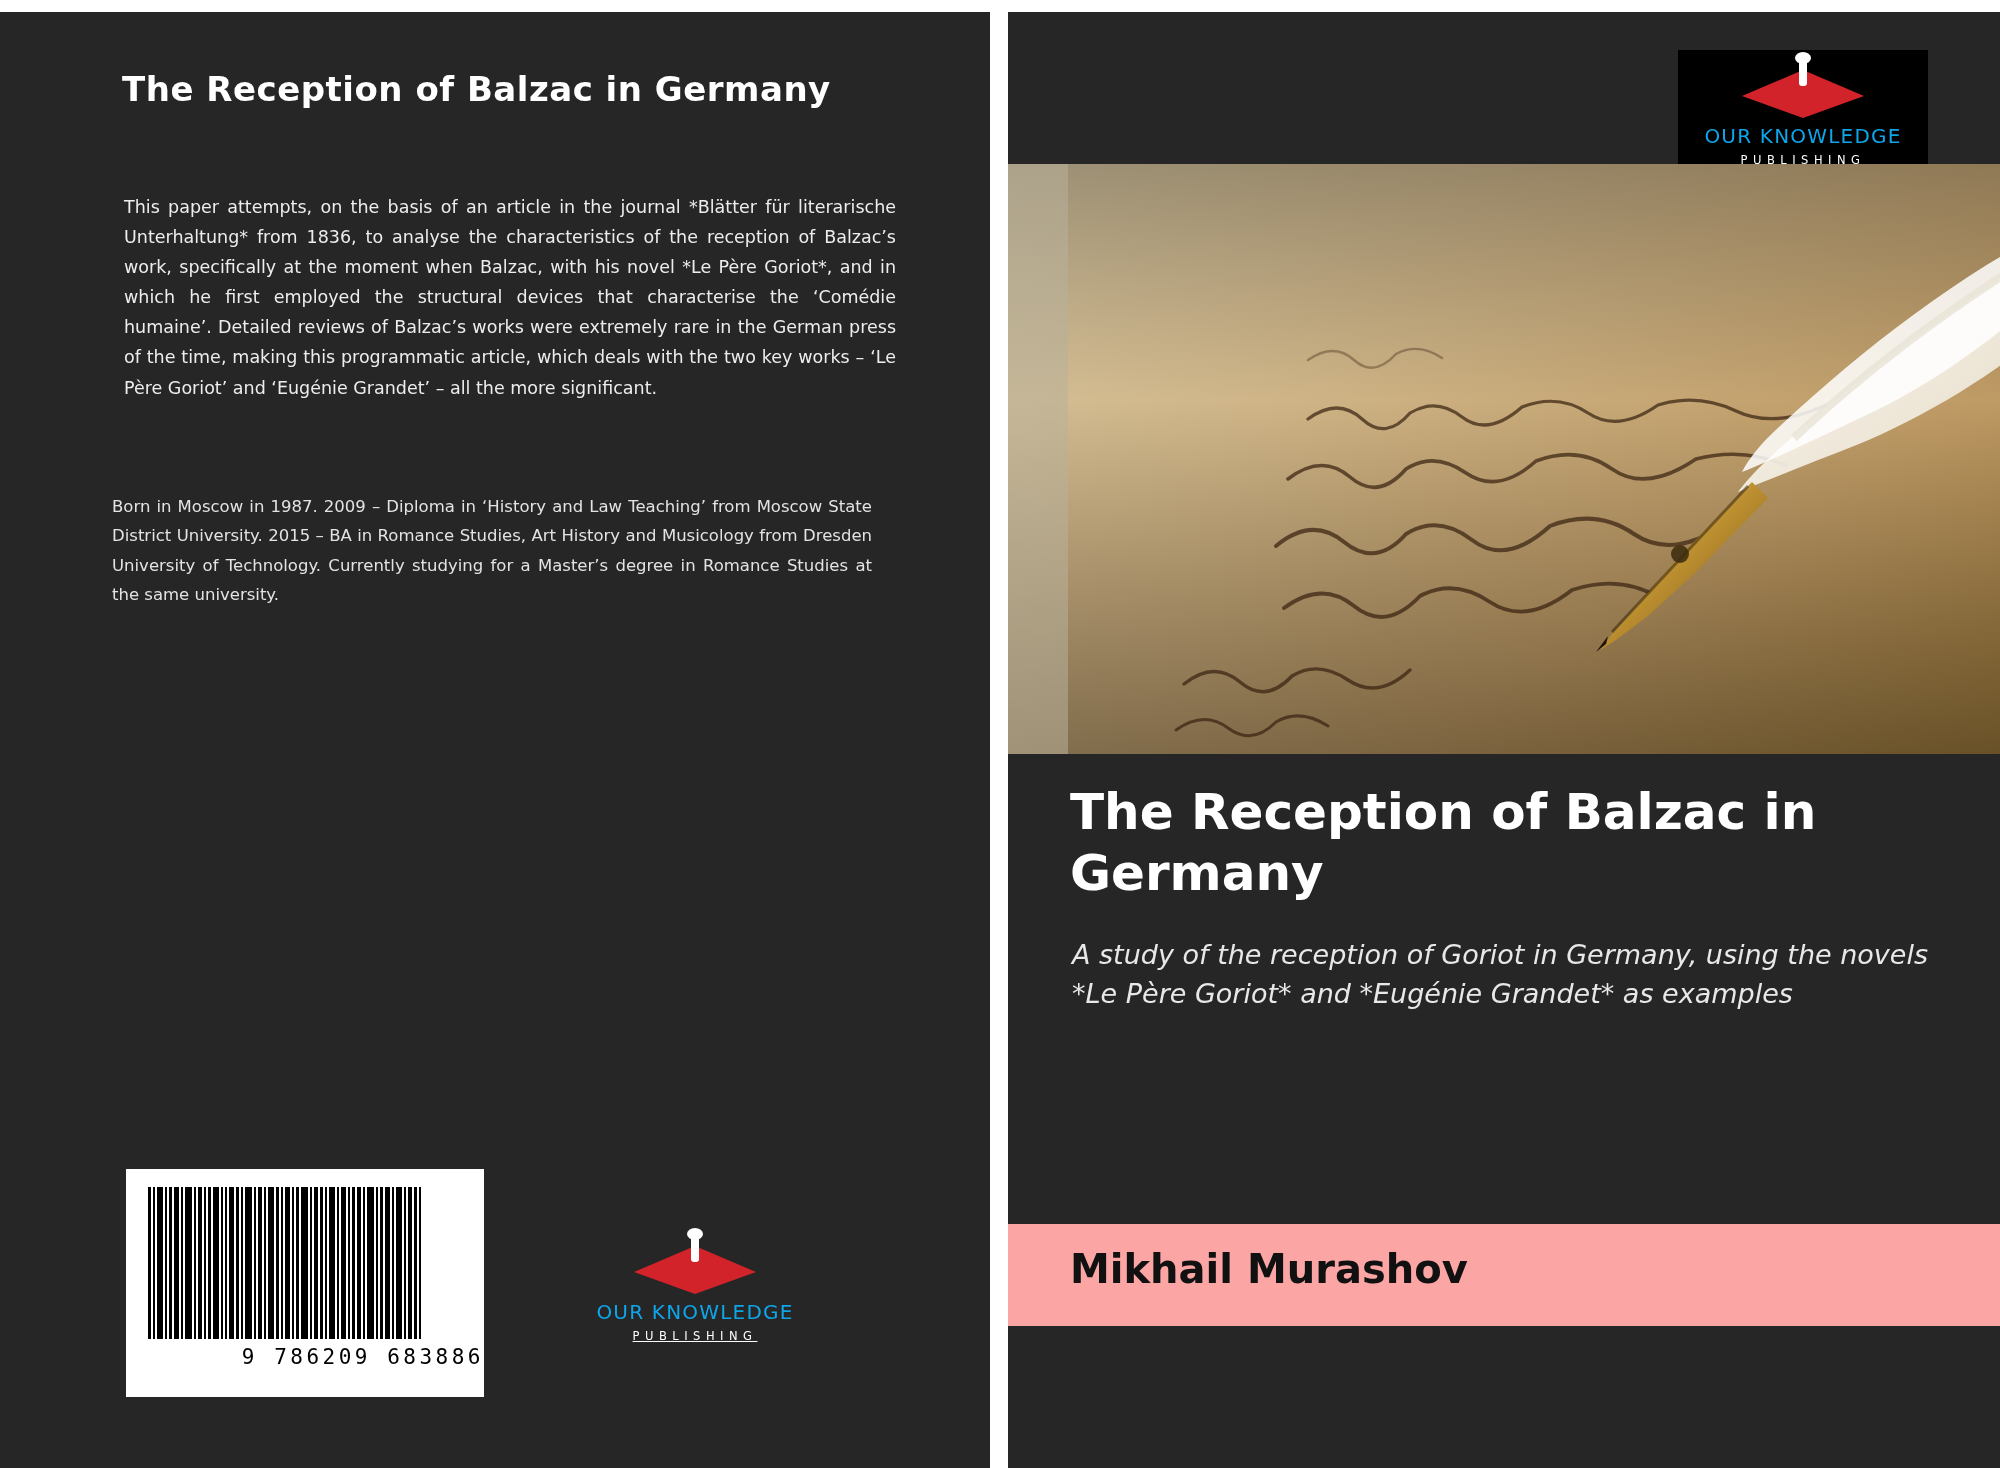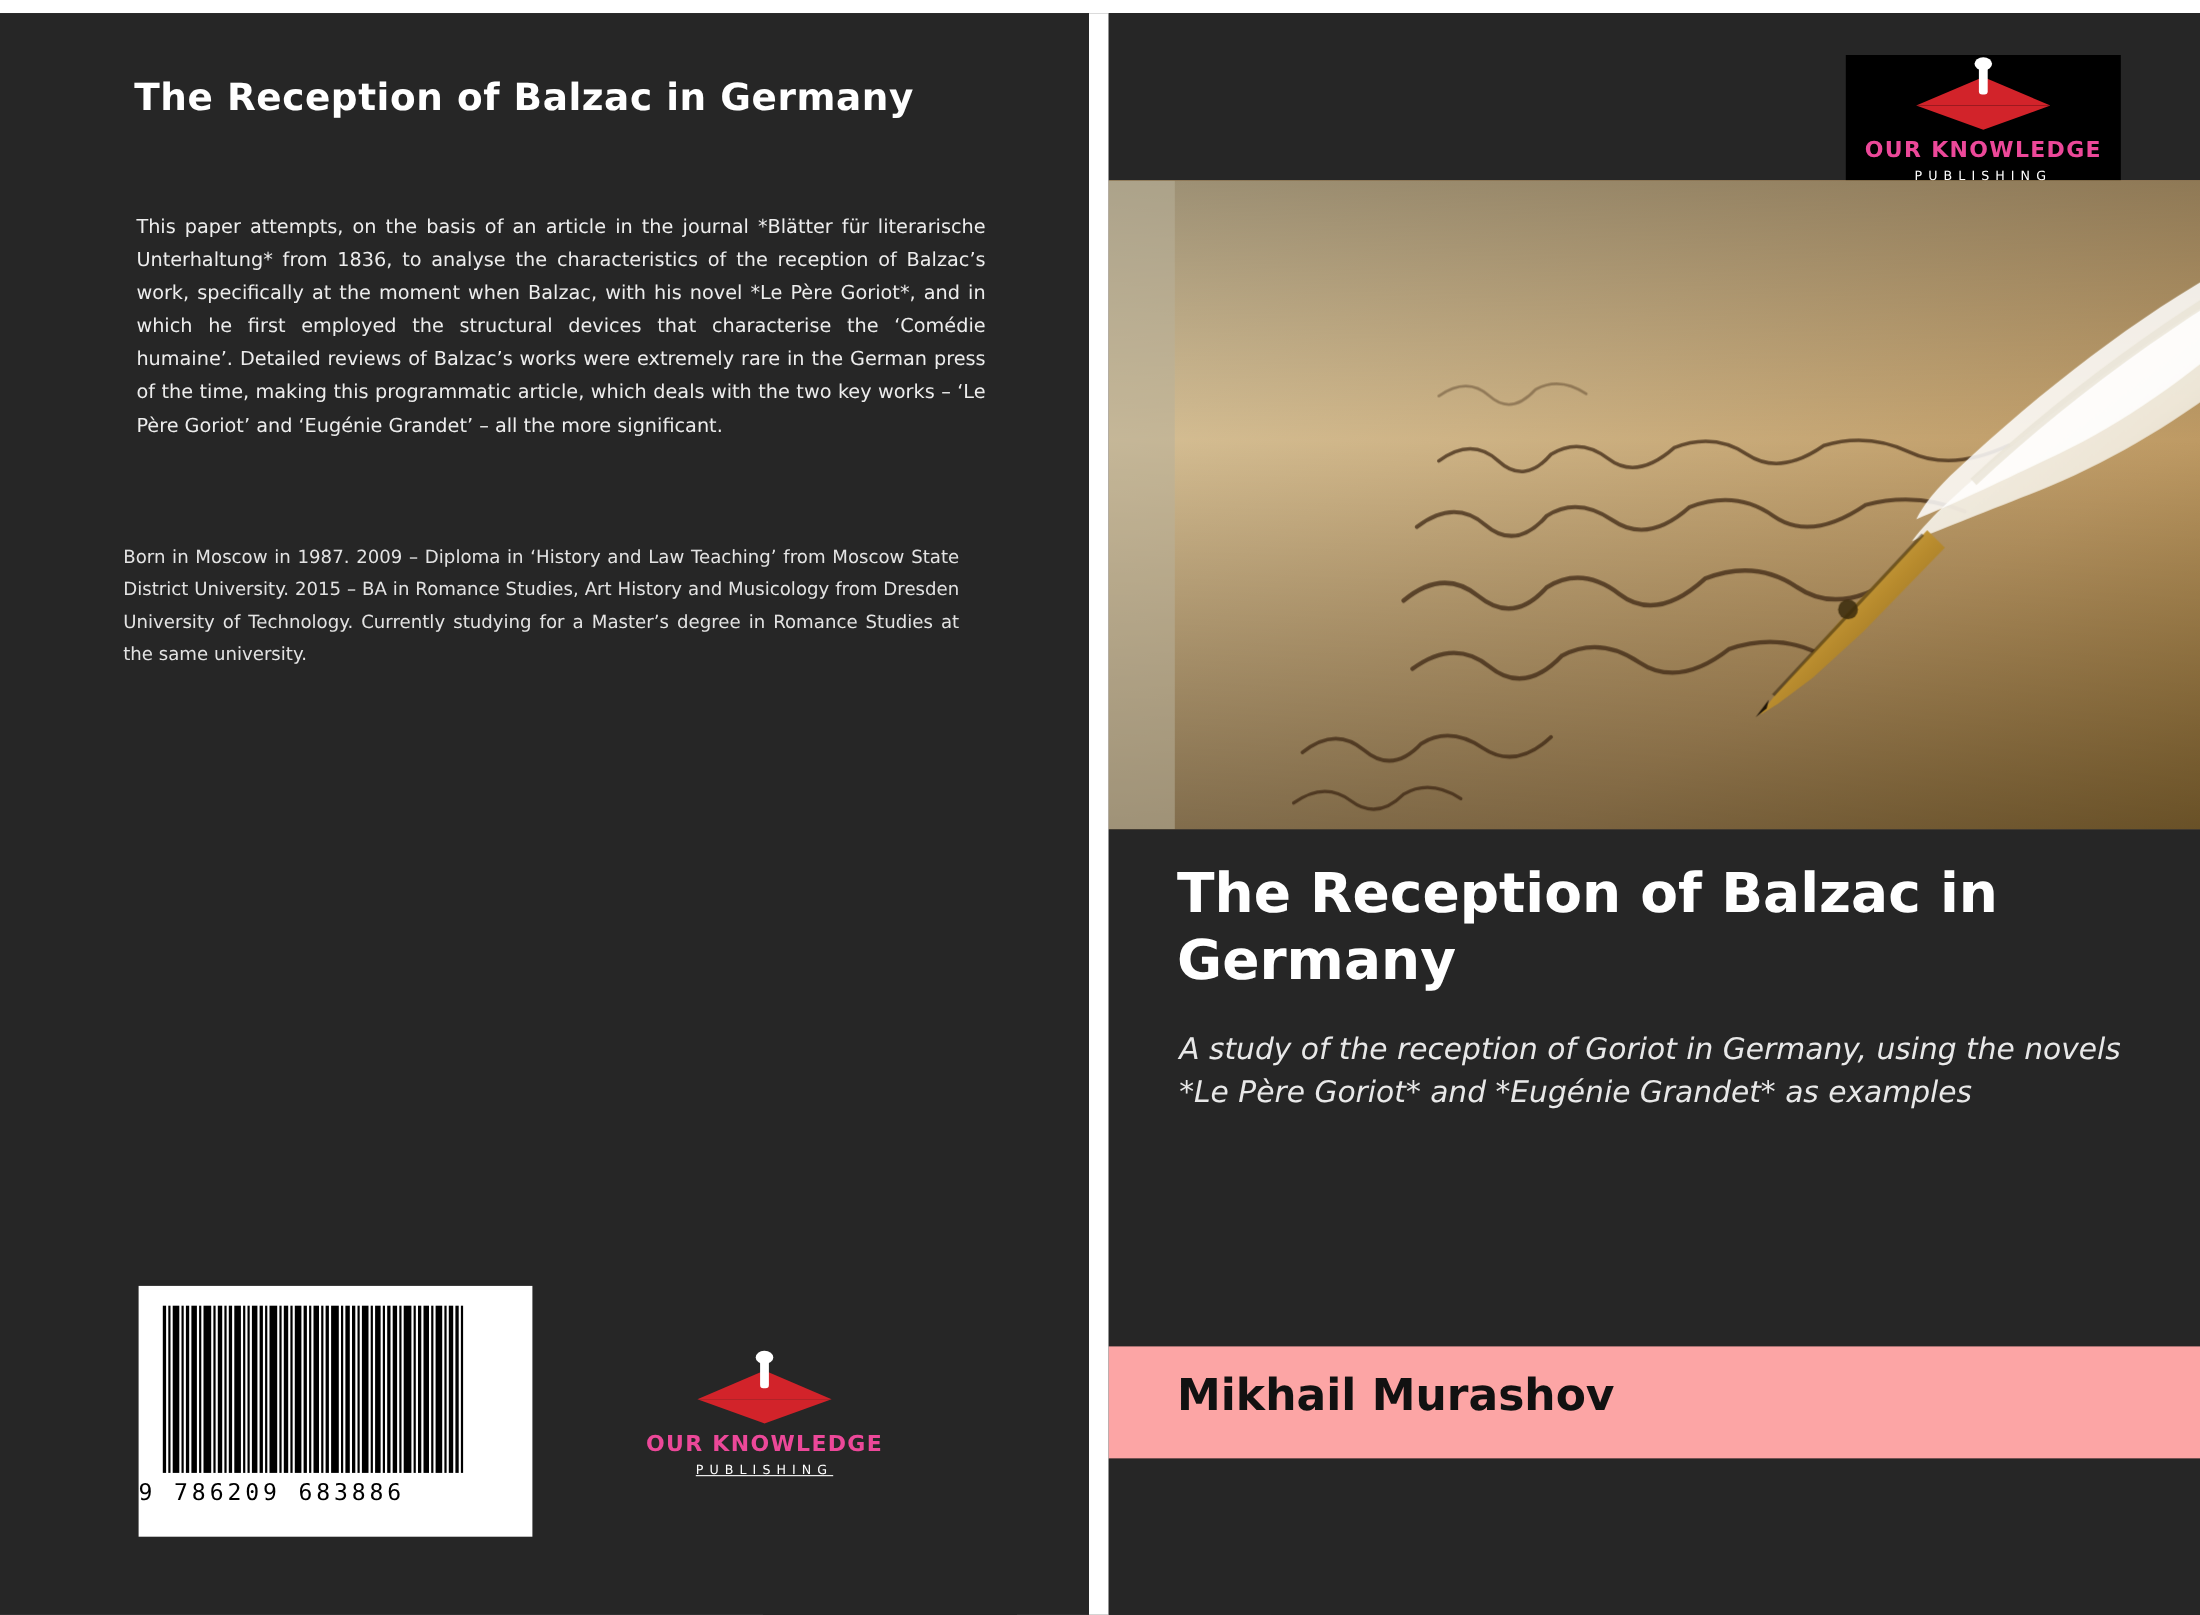--- a/index.html
+++ b/index.html
@@ -86,21 +86,21 @@
     display: block;
     background: #000;
     height: 100%;
     margin-right: 2px;
   }
   .barcode-num {
     position: absolute;
     left: 0;
     top: 176px;
     width: 358px;
-    text-align: left;
+    text-align: right;
     font-family: "DejaVu Sans Mono", monospace;
     font-size: 21px;
     letter-spacing: 3.5px;
     color: #000;
   }
 
   
   .logo-back {
     position: absolute;
     left: 570px;
@@ -147,23 +147,23 @@
   .logo-cap .knob {
     position: absolute;
     left: 53px;
     top: -4px;
     width: 16px;
     height: 12px;
     background: #ffffff;
     border-radius: 50%;
   }
   .logo-name {
-    color: #ec4899;
+    color: #0ea5e9;
     font-size: 20px;
-    font-weight: bold;
+    font-weight: normal;
     letter-spacing: 1.2px;
   }
   .logo-sub {
     color: #ffffff;
     font-size: 11.5px;
     letter-spacing: 5.5px;
     margin-top: 5px;
     text-decoration: underline;
   }
 

